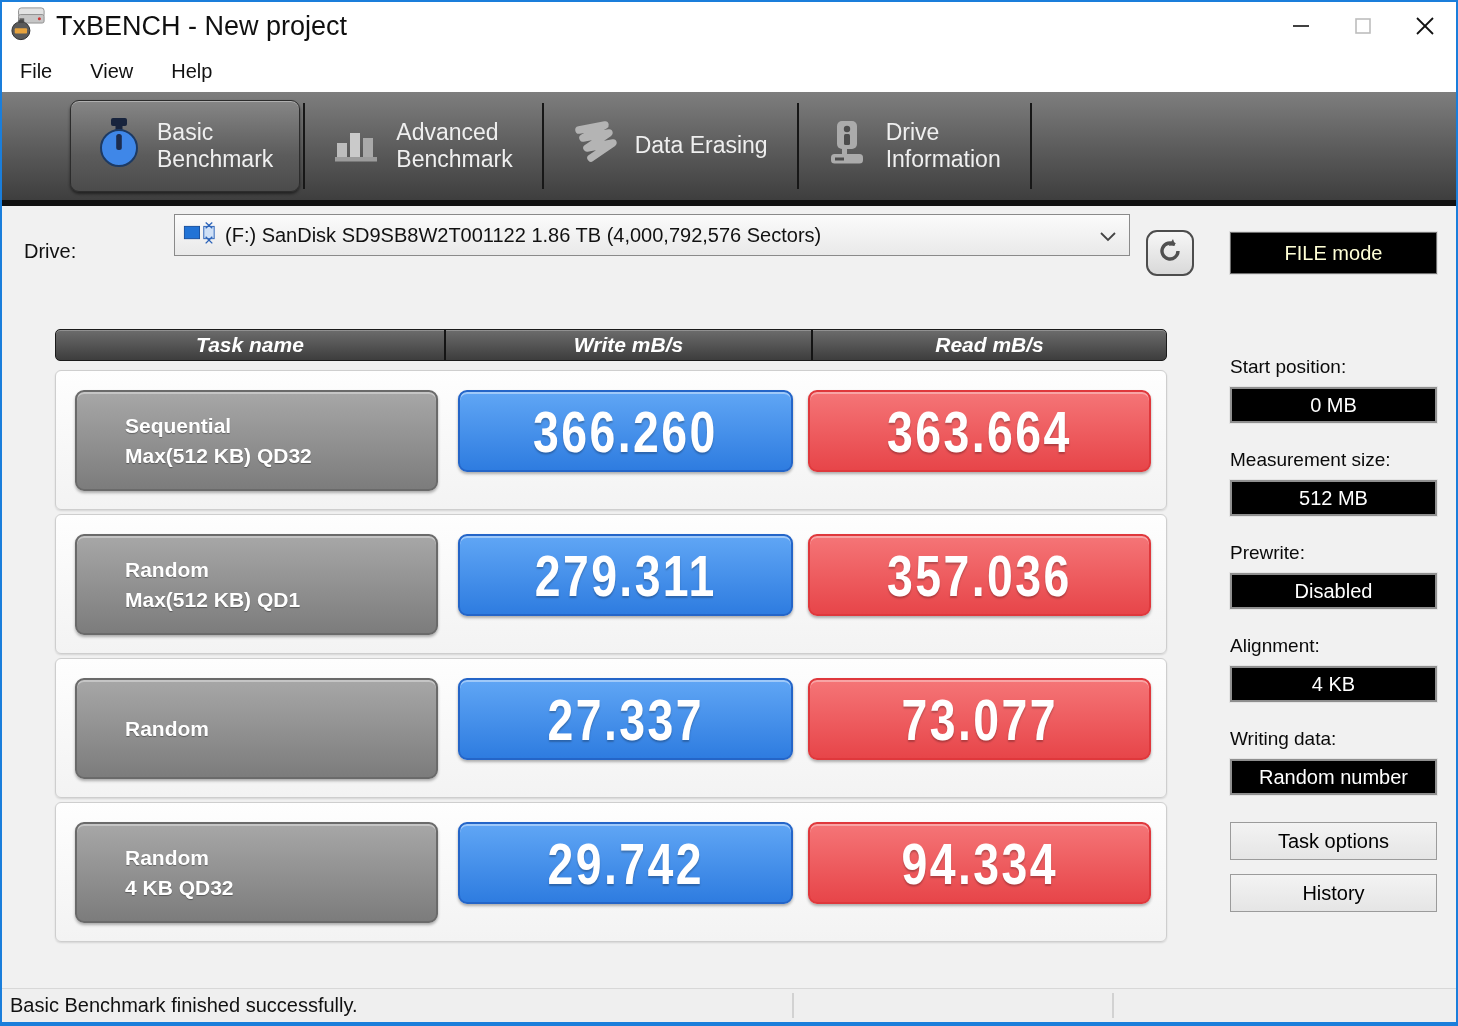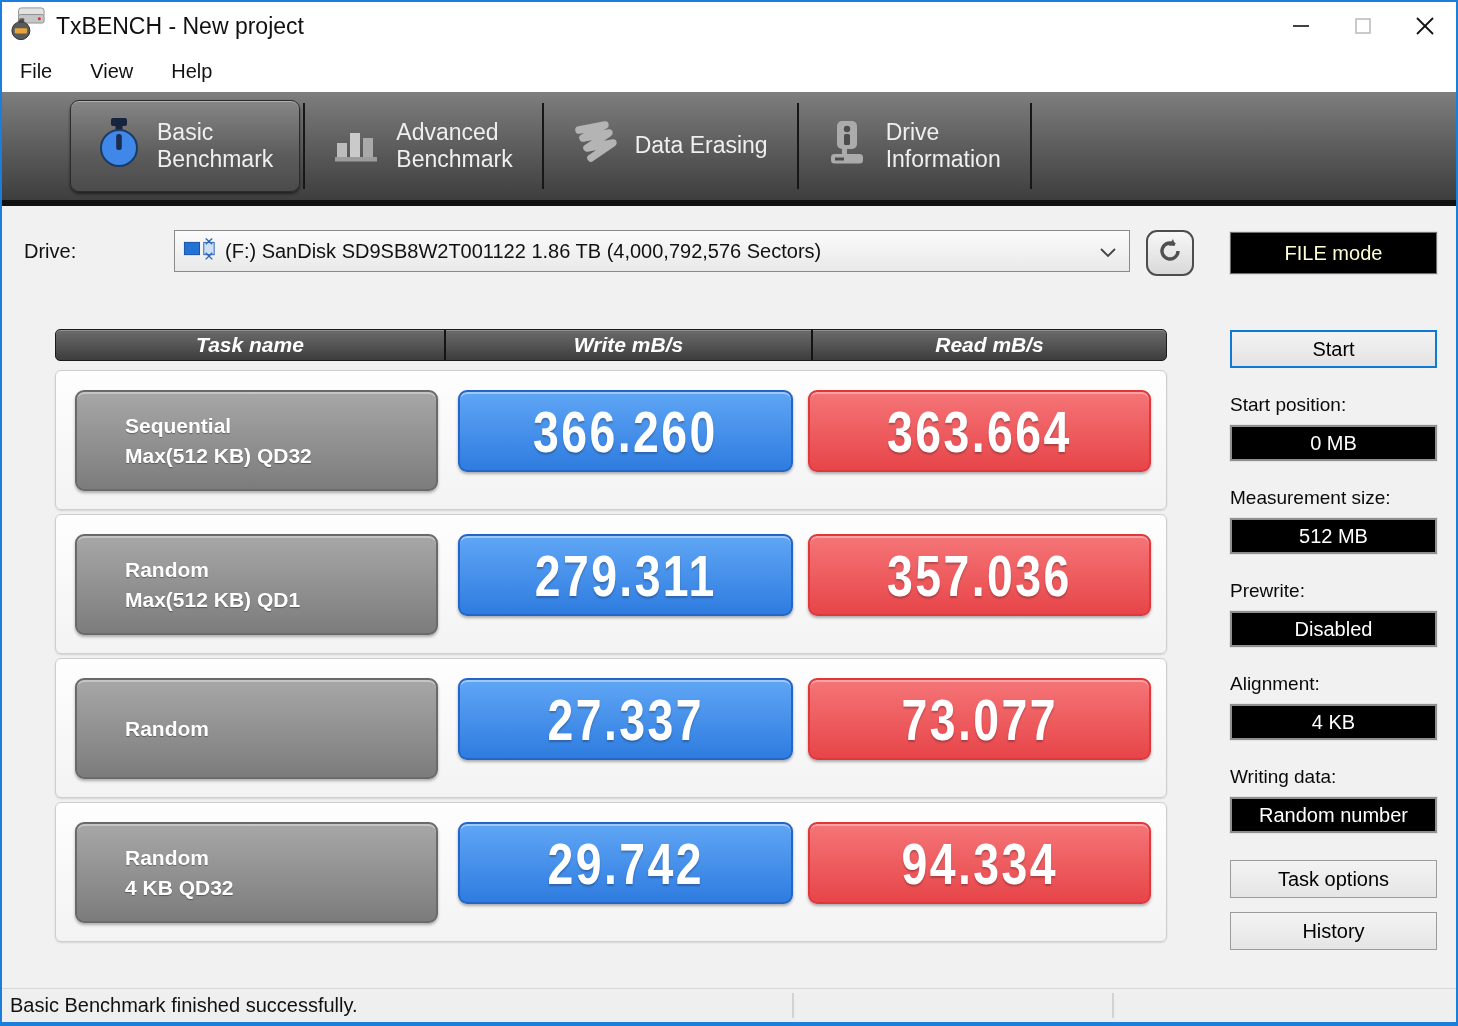--- a/index.html
+++ b/index.html
@@ -1,39 +1,39 @@
 <!DOCTYPE html>
 <html><head>
 <meta charset="utf-8">
 <style>
   * { margin:0; padding:0; box-sizing:border-box; }
   html,body { width:1458px; height:1026px; font-family:"Liberation Sans",sans-serif; background:#fff; }
   .window { position:relative; width:1458px; height:1026px; border:2px solid #1a7edb; border-bottom:none; background:#fff; overflow:hidden; }
 
   
   .titlebar { height:48px; display:flex; align-items:center; padding-left:8px; background:#fff; }
-  .title-text { font-size:23px; color:#101010; margin-left:10px; }
+  .title-text { font-size:27px; color:#101010; margin-left:10px; }
   .win-controls { margin-left:auto; display:flex; height:100%; }
   .win-btn { width:62px; height:100%; display:flex; align-items:center; justify-content:center; cursor:default; }
 
   
   .menubar { height:42px; display:flex; align-items:center; padding-left:14px; gap:30px; background:#fff; }
   .menu-item { font-size:20px; color:#111; padding:2px 4px; }
 
   
   .toolbar { height:114px; background:linear-gradient(180deg,#7e7e7e 0%,#5a5a5a 55%,#3e3e3e 100%); border-bottom:6px solid #111; display:flex; align-items:center;padding-left:40px; }
   .tab { display:flex; align-items:center; gap:16px; padding:0 26px; height:92px; color:#efefef; font-size:23px; line-height:1.18; }
   .tab.selected { margin-left:28px; border-radius:9px; background:linear-gradient(180deg,#868686,#5c5c5c 60%,#4b4b4b); border:1px solid #2c2c2c; box-shadow:inset 0 1px 0 rgba(255,255,255,.35), 0 2px 3px rgba(0,0,0,.5); }
   .tab-sep { width:2px; height:86px; background:#171717; margin:0 3px; }
 
   
   .content { position:relative; height:782px; background:#f1f1f1; }
 
   .drive-label { position:absolute; left:22px; top:34px; font-size:20px; color:#111; }
-  .drive-combo { position:absolute; left:172px; top:24px; width:956px; height:42px; background:linear-gradient(#fbfbfb,#e9e9e9); border:1px solid #8a8a8a; display:flex; align-items:center; padding:0 12px 0 8px; font-size:20px; color:#111; }
+  .drive-combo { position:absolute; left:172px; top:8px; width:956px; height:42px; background:linear-gradient(#fbfbfb,#e9e9e9); border:1px solid #8a8a8a; display:flex; align-items:center; padding:0 12px 0 8px; font-size:20px; color:#111; }
   .drive-combo .chev { margin-left:auto; }
   .refresh-btn { position:absolute; left:1144px; top:24px; width:48px; height:46px; border-radius:11px; border:2px solid #4d4d4d; background:linear-gradient(#f7f7f7,#d9d9d9); display:flex; align-items:center; justify-content:center; }
   .filemode-btn { position:absolute; left:1228px; top:26px; width:207px; height:42px; background:#000; color:#ffffd6; font-size:20px; display:flex; align-items:center; justify-content:center; border:1px solid #6f6f6f; box-shadow:0 0 0 1px #dedede; }
 
   
   .bench-table { position:absolute; left:53px; top:123px; width:1112px; }
   .table-header { height:32px; border-radius:5px; background:linear-gradient(#6c6c6c,#3d3d3d); border:1px solid #1b1b1b; box-shadow:inset 0 1px 0 rgba(255,255,255,.25); display:flex; margin-bottom:9px;font-style:italic; }
   .th { display:flex; align-items:center; justify-content:center; color:#fff; font-weight:bold; font-size:21px; }
   .th.c1 { width:388px; }
   .th.c2 { width:355px; border-left:2px solid #141414; }
@@ -245,21 +245,20 @@
         <div class="value-box read">
             <span class="value-text">29.742</span>
           </div>
         <div class="value-box write">
             <span class="value-text">94.334</span>
           </div>
       </div>
     </div>
 
     <div class="side-panel">
-      <button class="start-btn">Start</button>
 
       <div class="rp-label">Start position:</div>
       <div class="rp-value">0 MB</div>
 
       <div class="rp-label">Measurement size:</div>
       <div class="rp-value">512 MB</div>
 
       <div class="rp-label">Prewrite:</div>
       <div class="rp-value">Disabled</div>
 

